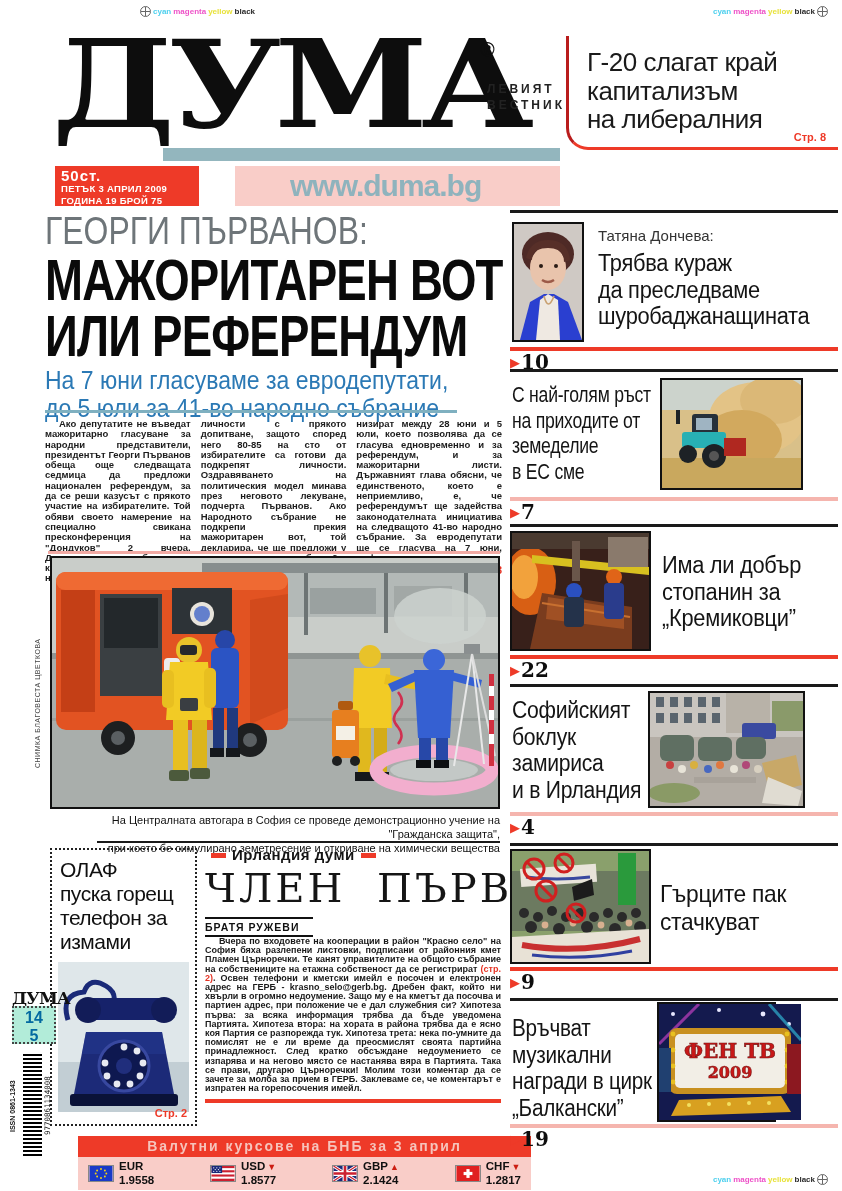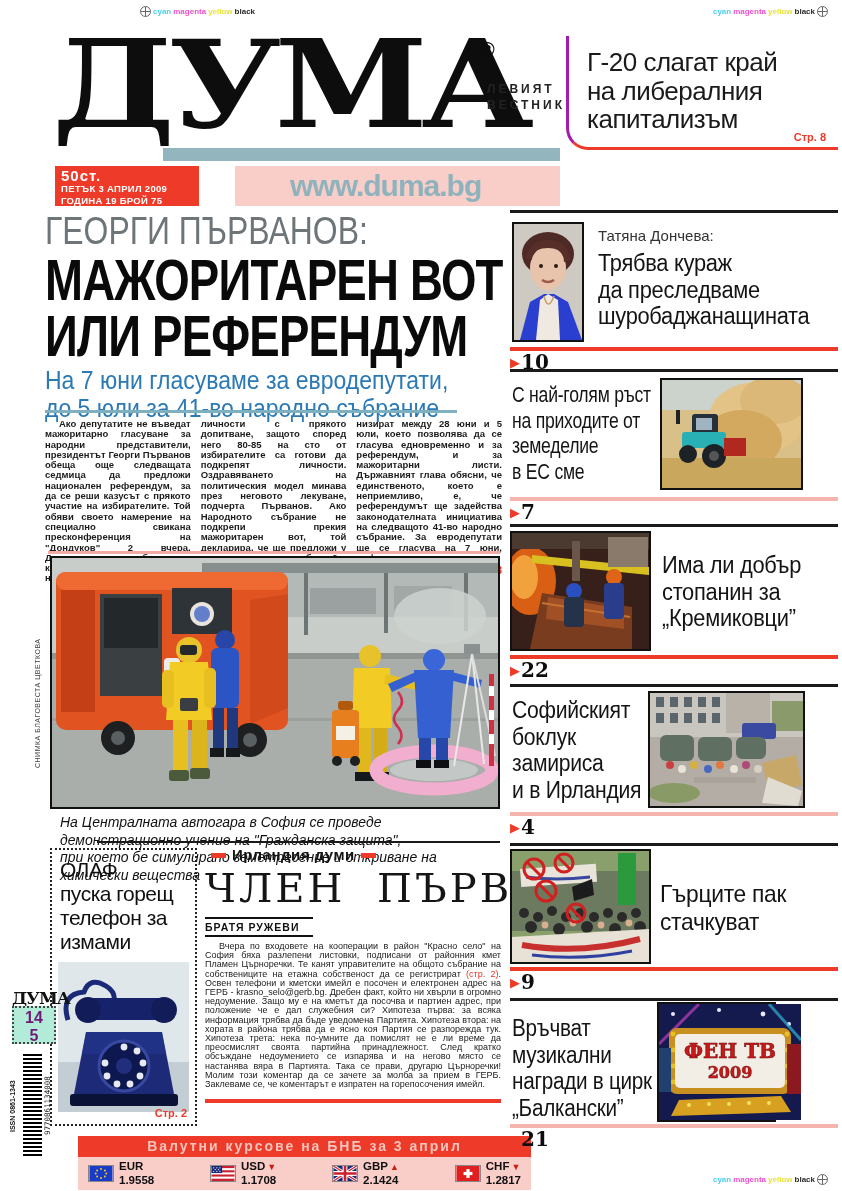--- a/index.html
+++ b/index.html
@@ -26,21 +26,21 @@
   .tagline { left:487px; top:82px; font-size:12px; font-weight:bold; letter-spacing:3px; color:#222; line-height:1.3; }
   .tealbar { left:163px; top:148px; width:397px; height:13px; background:#93b6be; }
   .infobox { left:55px; top:166px; width:144px; height:40px; background:#ee3a28; color:#fff; padding:2px 6px; }
   .infobox .price { font-size:15px; font-weight:bold; letter-spacing:1px; line-height:1; }
   .infobox .dline { font-size:9.5px; font-weight:bold; line-height:1.25; letter-spacing:0.3px; }
   .webbar { left:235px; top:166px; width:325px; height:40px; background:#f9cdc8; }
   .website { margin-left:55px; line-height:40px; font-size:30px; font-weight:bold; color:#8fb3bd; letter-spacing:-1px; }
 
   
   .teaser { left:566px; top:36px; width:272px; height:114px;
-    border-left:3px solid #a21caf; border-bottom:3px solid #ee3a28; border-bottom-left-radius:22px;
+    border-left:3px solid #b91c1c; border-bottom:3px solid #ee3a28; border-bottom-left-radius:22px;
     padding:12px 0 8px 18px; }
   .teaser .tl { display:block; font-size:26px; line-height:1.1; color:#1a1a1a; letter-spacing:-0.5px; }
   .teaser-page { position:absolute; right:12px; bottom:4px; color:#ee3a28; font-weight:bold; font-size:11px; }
 
   
   .kicker { left:45px; top:210px; font-size:38px; color:#6e7579; white-space:nowrap;
     transform:scaleX(0.84); transform-origin:left top; }
   .hline { font-size:57px; font-weight:bold; letter-spacing:-1px; color:#0a0a0a; white-space:nowrap;
     transform:scaleX(0.80); transform-origin:left top; line-height:1; }
   .h1 { left:45px; top:252px; } .h2 { left:45px; top:308px; }
@@ -50,51 +50,51 @@
   .cols { left:45px; top:419px; width:457px; display:flex; gap:10px; }
   .col { width:146px; font-size:9.5px; font-weight:bold; line-height:10.3px; text-align:justify; color:#1c1c1c; }
   .col .indent { text-indent:14px; }
   .pageref3 { display:block; text-align:right; color:#e63324; font-size:10.5px; margin-top:2px; }
 
   
   .photorule { left:48px; top:551px; width:452px; height:3px; background:#f2aaa4; }
   .mainphoto { left:50px; top:556px; width:450px; height:253px; border:2px solid #111; background:#b9bfbc; }
   .photocredit { left:34px; top:596px; width:12px; height:215px; writing-mode:vertical-rl; transform:rotate(180deg);
     font-size:7px; color:#444; letter-spacing:0.5px; text-align:center; }
-  .caption { left:60px; top:814px; width:440px; text-align:left; font-style:italic; font-size:14px;
+  .caption { left:60px; top:814px; width:440px; text-align:right; font-size:11px;
     line-height:1.25; color:#111; }
   .captrule { left:97px; top:841px; width:403px; height:2px; background:#1a1a1a; }
 
   
   .olafbox { left:50px; top:848px; width:147px; height:278px; border:2px dotted #222; padding:8px 6px 4px 8px; }
   .olafbox .ol { display:block; font-size:21px; line-height:1.15; color:#101010; letter-spacing:-0.5px; }
   .olaf-page { position:absolute; right:8px; bottom:5px; color:#ee3a28; font-weight:bold; font-size:11px; }
   .phone { position:absolute; left:6px; top:112px; }
 
   
   .minilogo { left:12px; top:988px; font-family:"DejaVu Serif",serif; font-weight:bold; font-size:17px; letter-spacing:-1px; }
   .tempbox { left:12px; top:1006px; width:44px; height:38px; background:#b2ecd9; border:2px dotted #444;
-    text-align:center; font-weight:bold; font-size:16px; line-height:1.1; color:#701a75; padding-top:1px; }
+    text-align:center; font-weight:bold; font-size:16px; line-height:1.1; color:#0369a1; padding-top:1px; }
   .barcode { left:10px; top:1050px; width:46px; height:112px; }
   .bars { position:absolute; left:13px; top:2px; width:19px; height:104px;
     background:repeating-linear-gradient(0deg,#000 0 2px,#fff 2px 4px); }
   .issn { position:absolute; left:-1px; top:0; height:112px; writing-mode:vertical-rl; transform:rotate(180deg);
     font-size:7px; font-weight:bold; color:#111; text-align:center; }
   .ean { position:absolute; left:33px; top:0; height:112px; writing-mode:vertical-rl; transform:rotate(180deg);
     font-size:7.5px; font-family:"DejaVu Sans Mono",monospace; color:#111; text-align:center; }
 
   
   .comment { left:205px; top:846px; width:296px; }
   .sechead { text-align:left; font-size:15px; font-weight:bold; color:#141414; letter-spacing:0.5px; }
   .dash { display:inline-block; width:15px; height:5px; background:#ee3a28; vertical-align:middle; margin:0 6px 2px 6px; }
   .chlen { font-family:"DejaVu Serif","Liberation Serif",serif; font-size:40px; color:#151515;
     letter-spacing:3px; word-spacing:16px; margin-top:2px; white-space:nowrap; }
   .byline { display:inline-block; margin-top:6px; border-top:2px solid #111; border-bottom:2px solid #111;
     padding:2px 14px 2px 0; font-size:10.5px; font-weight:bold; letter-spacing:1px; }
-  .cbody { margin-top:5px; font-size:9px; font-weight:normal; line-height:9.2px; text-align:justify;
+  .cbody { font-size:9px; font-weight:bold; line-height:9.2px; text-align:justify;
     color:#1a1a1a; text-indent:14px; }
   .refred { color:#e63324; }
   .comrule { left:205px; top:1099px; width:296px; height:4px; background:#ee3a28; }
 
   
   .curr { left:48px; top:1136px; width:453px;margin-left:30px; }
   .cur-head { height:21px; background:#ee3a28; color:#f6c4bc; font-weight:bold; font-size:14px;
     text-align:center; letter-spacing:2px; line-height:21px; }
   .cur-body { height:33px; background:#f9cdc8; display:flex; align-items:center; padding:0 10px;
     justify-content:space-between; }
@@ -157,22 +157,22 @@
   <div class="price">50ст.</div>
   <div class="dline">ПЕТЪК 3 АПРИЛ 2009</div>
   <div class="dline">ГОДИНА 19 БРОЙ 75 (5285)</div>
 </div>
 <div class="abs webbar">
   <div class="website">www.duma.bg</div>
 </div>
 
 <div class="abs teaser">
   <span class="tl">Г-20 слагат край</span>
+  <span class="tl">капитализъм</span>
   <span class="tl">на либералния</span>
-  <span class="tl">капитализъм</span>
   <span class="teaser-page">Стр. 8</span>
 </div>
 
 <div class="abs kicker">ГЕОРГИ ПЪРВАНОВ:</div>
 <div class="abs hline h1">МАЖОРИТАРЕН ВОТ</div>
 <div class="abs hline h2">ИЛИ РЕФЕРЕНДУМ</div>
 <div class="abs subhead">
   <div>На 7 юни гласуваме за евродепутати,</div>
   <div>до 5 юли за 41-во народно събрание</div>
 </div>
@@ -373,21 +373,21 @@
             <circle cx="9.5" cy="2" r="0.7"></circle>
             <circle cx="4.2" cy="4" r="0.7"></circle>
             <circle cx="7.8" cy="4" r="0.7"></circle>
             <circle cx="2.5" cy="6" r="0.7"></circle>
             <circle cx="6" cy="6" r="0.7"></circle>
             <circle cx="9.5" cy="6" r="0.7"></circle>
           </g>
       </svg>
       <div class="cur-info">
         <div><span>USD</span><span class="trend">▼</span></div>
-        <div>1.1708</div>
+        <div>1.8577</div>
       </div>
     </div>
     <div class="cur-item">
       <svg class="flag" width="26" height="17" viewBox="0 0 26 17">
         <rect width="26" height="17" fill="#1a2a7a"></rect>
         <path d="M0,0 26,17 M26,0 0,17" stroke="#fff" stroke-width="3.4"></path>
         <path d="M0,0 26,17 M26,0 0,17" stroke="#cc2030" stroke-width="1.4"></path>
         <path d="M13,0 V17 M0,8.5 H26" stroke="#fff" stroke-width="5.5"></path>
         <path d="M13,0 V17 M0,8.5 H26" stroke="#cc2030" stroke-width="3"></path>
       </svg>
@@ -634,13 +634,13 @@
         <circle cx="50" cy="100" r="2"></circle>
         <circle cx="70" cy="100" r="2"></circle>
         <circle cx="90" cy="99" r="2"></circle>
         <circle cx="110" cy="99" r="2"></circle>
       </g>
     <rect x="128" y="40" width="14" height="50" fill="#8c1820"></rect>
     <rect x="0" y="44" width="12" height="44" fill="#204070"></rect>
   </svg>
 </div>
 <div class="rule-pink" style="top:1124px;"></div>
-<div class="pagerow" style="top:1127px;"><span class="tri">▶</span><span class="pnum">21</span></div>
+<div class="pagerow" style="top:1127px;"><span class="tri">▶</span><span class="pnum">19</span></div>
 
 </body></html>

